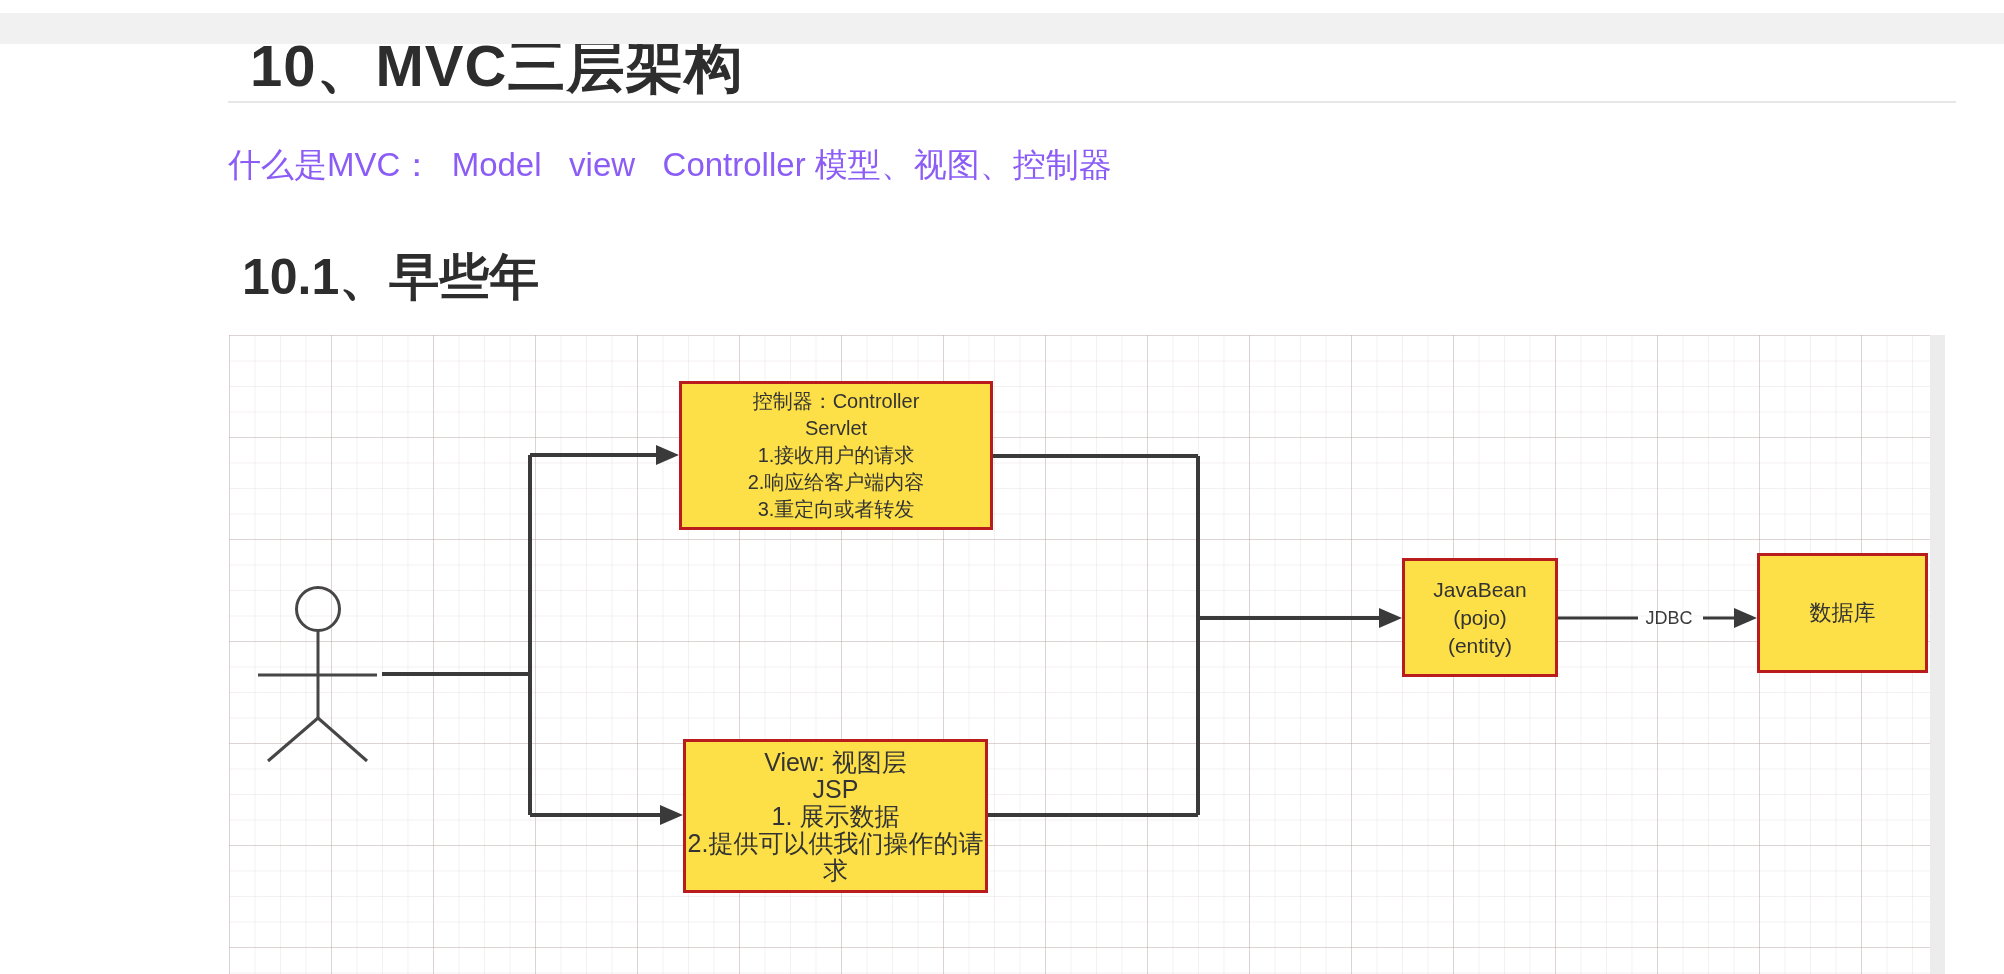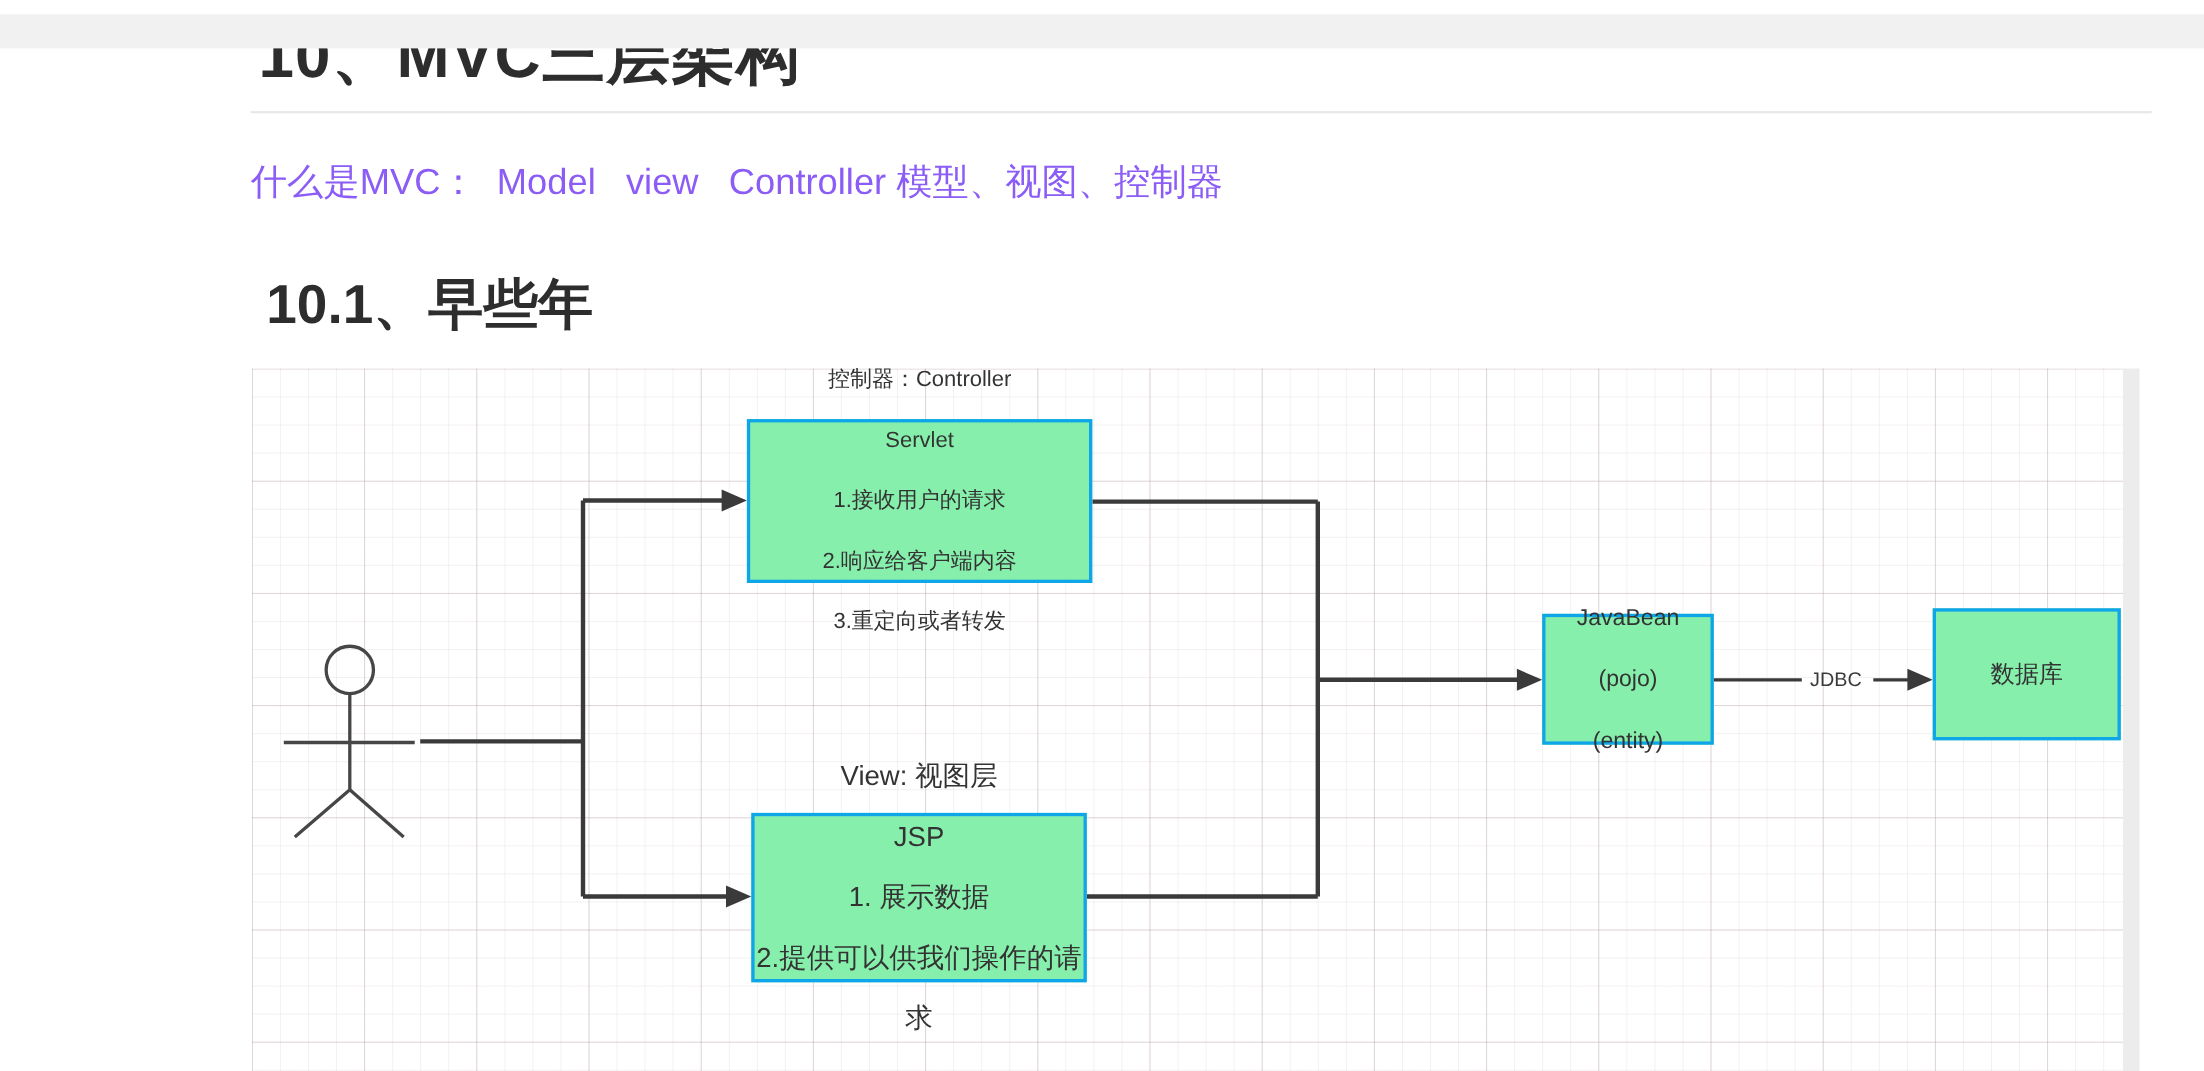--- a/index.html
+++ b/index.html
@@ -5,21 +5,21 @@
   html,body{margin:0;padding:0;background:#fff;}
   .page{
     position:relative;width:2004px;height:974px;overflow:hidden;background:#fff;
     font-family:"Liberation Sans","DejaVu Sans",sans-serif;color:#333;
   }
   
   .top-white-strip{position:absolute;left:0;top:0;width:2004px;height:13px;background:#ffffff;z-index:30;}
   .top-gray-bar{position:absolute;left:0;top:13px;width:2004px;height:31px;background:#f1f1f1;z-index:30;}
   
   .h1-title{
-    position:absolute;left:234px;top:17px;margin:1px;z-index:5;
+    position:absolute;left:234px;top:17px;margin:16px;z-index:5;
     font-size:58px;line-height:66px;font-weight:bold;color:#2d2d2d;white-space:nowrap;letter-spacing:1px;
   }
   .h1-divider{position:absolute;left:228px;top:101px;width:1728px;height:2px;background:#e7e7e7;z-index:5;}
   .intro-para{
     position:absolute;left:228px;top:143px;margin:0;z-index:5;
     font-size:33px;line-height:44px;color:#8b5cf6;white-space:pre-wrap;
   }
   .h2-title{
     position:absolute;left:230px;top:234px;margin:12px;z-index:5;
     font-size:50px;line-height:62px;font-weight:bold;color:#2d2d2d;white-space:nowrap;
@@ -31,23 +31,23 @@
     background-image:
       linear-gradient(to right, rgba(184,165,165,0.38) 1px, transparent 1px),
       linear-gradient(to bottom, rgba(184,165,165,0.38) 1px, transparent 1px),
       linear-gradient(to right, rgba(205,190,190,0.22) 1px, transparent 1px),
       linear-gradient(to bottom, rgba(205,190,190,0.22) 1px, transparent 1px);
     background-size:102px 102px,102px 102px,25.5px 25.5px,25.5px 25.5px;
   }
   .diagram-right-strip{position:absolute;left:1701px;top:0;width:15px;height:639px;background:#ececec;}
   .diagram svg{position:absolute;left:0;top:0;z-index:2;}
   .dbox{
-    position:absolute;z-index:3;box-sizing:border-box;background:#86efac;border:3px solid #0ea5e9;
+    position:absolute;z-index:3;box-sizing:border-box;background:#fde047;border:3px solid #b91c1c;
     display:flex;flex-direction:column;align-items:center;justify-content:center;
-    color:#333;text-align:center;gap:28px;
+    color:#333;text-align:center;
   }
   .dbox .bline{display:block;}
   .box-controller{left:450px;top:46px;width:314px;height:149px;font-size:20px;line-height:27px;}
   .box-view{left:454px;top:404px;width:305px;height:154px;font-size:25px;line-height:27px;}
   .box-javabean{left:1173px;top:223px;width:156px;height:119px;font-size:21px;line-height:28px;}
   .box-database{left:1528px;top:218px;width:171px;height:120px;font-size:22px;}
   .jdbc-label{
     position:absolute;left:1398px;top:267px;width:84px;z-index:3;
     font-size:18px;line-height:32px;color:#3a3a3a;text-align:center;background:transparent;
   }

